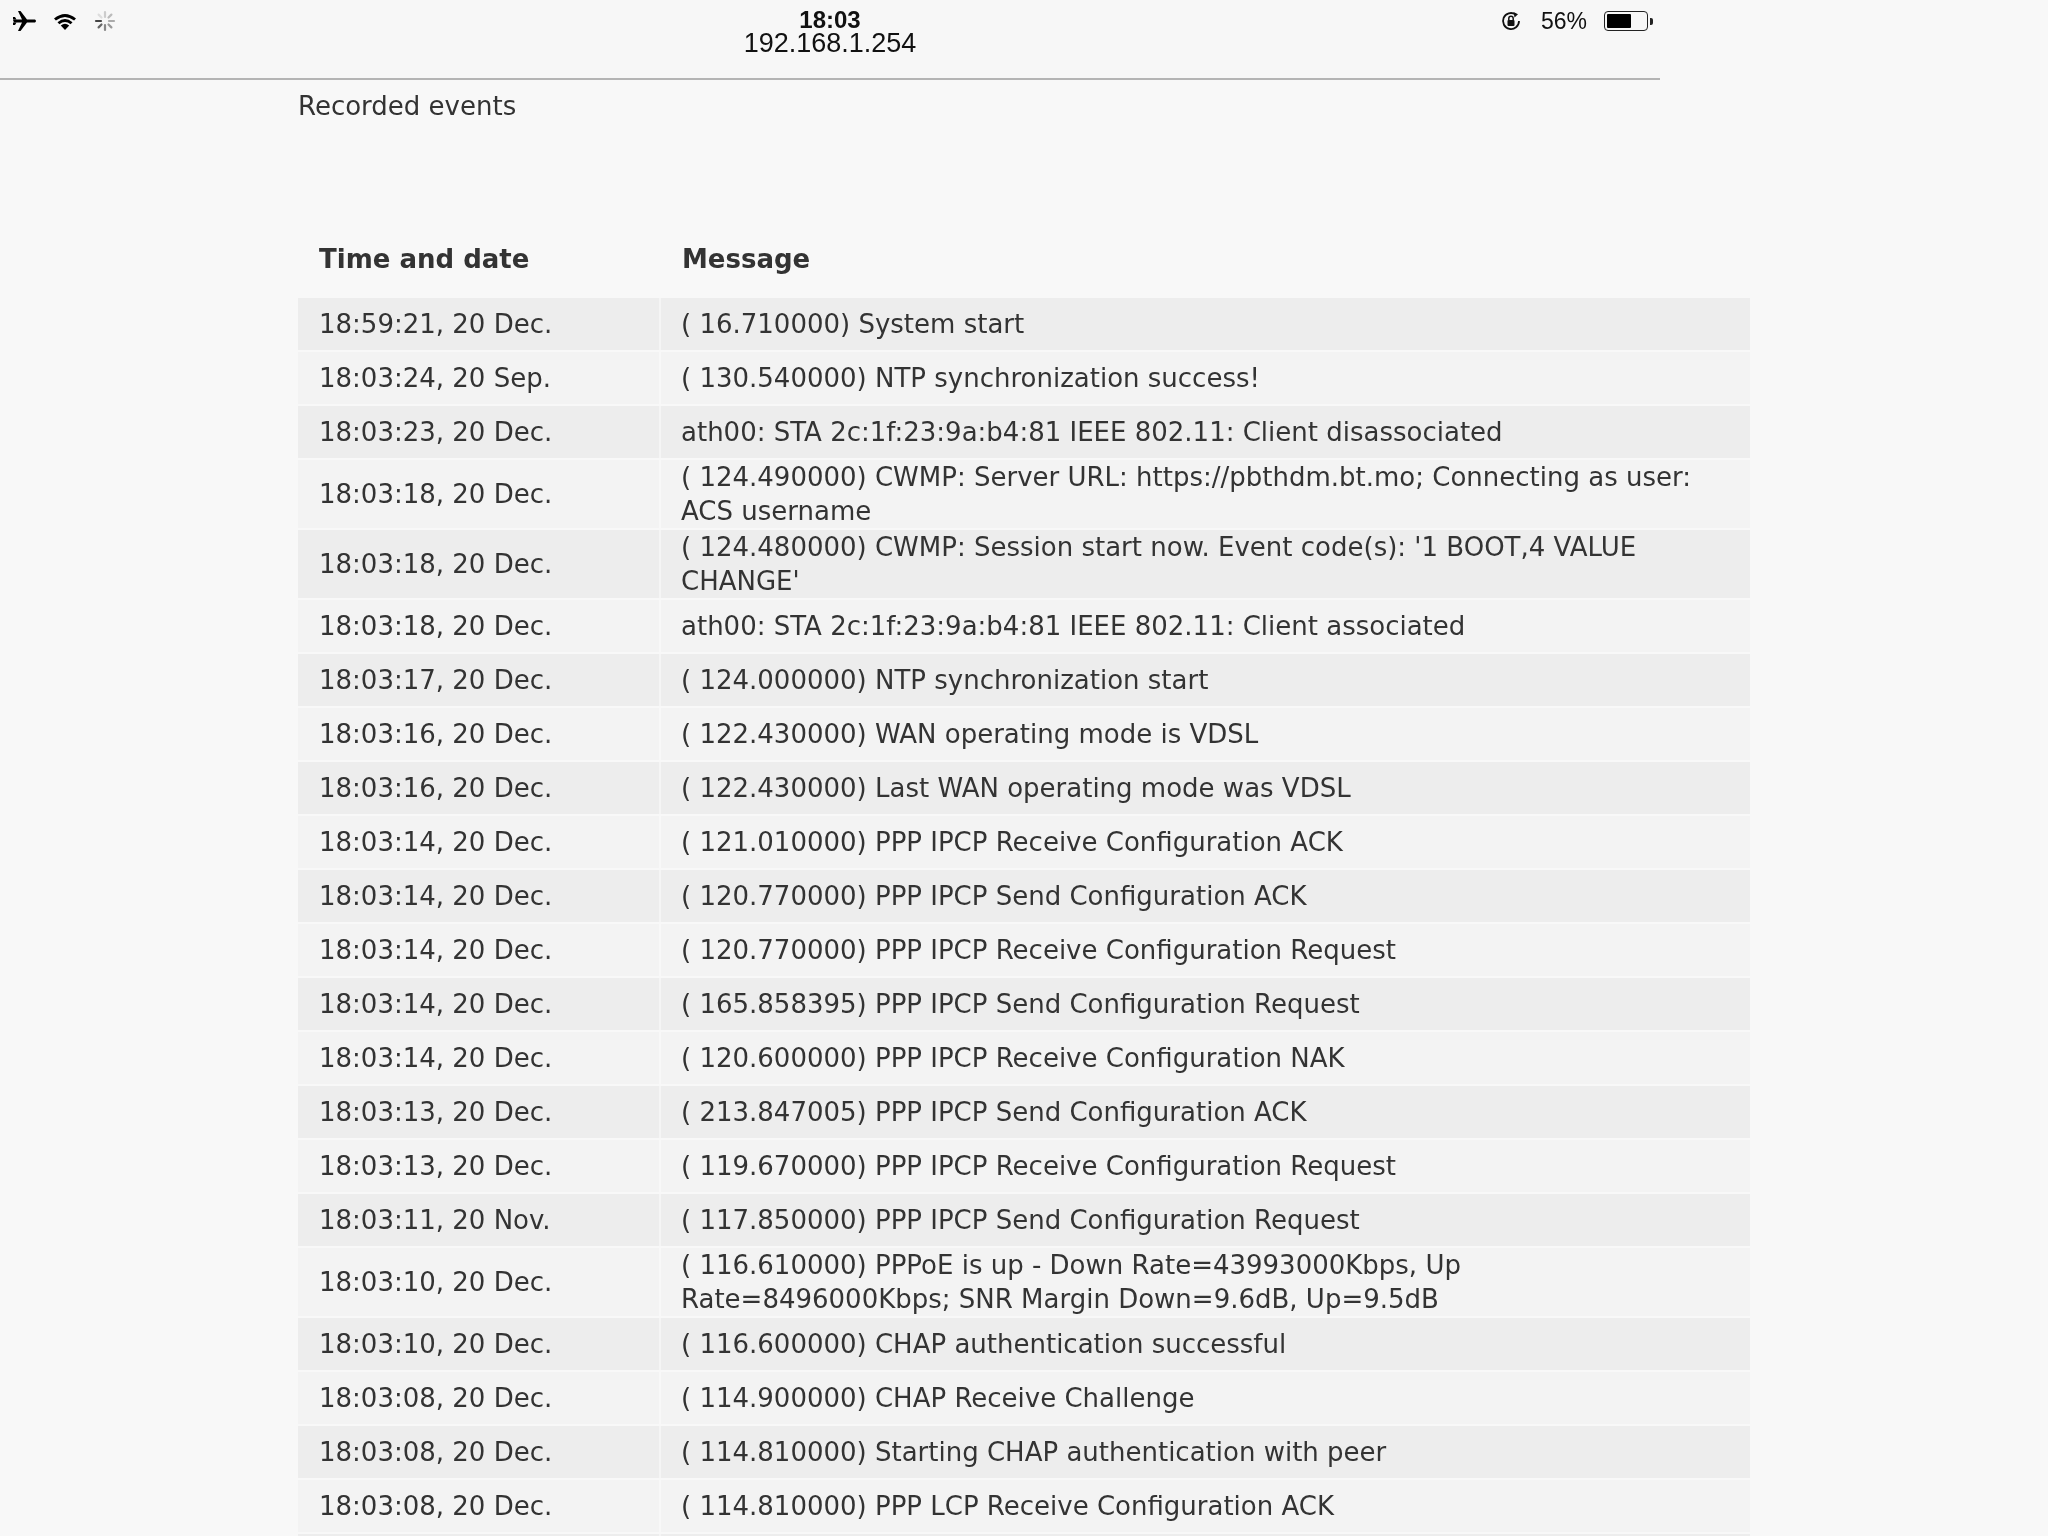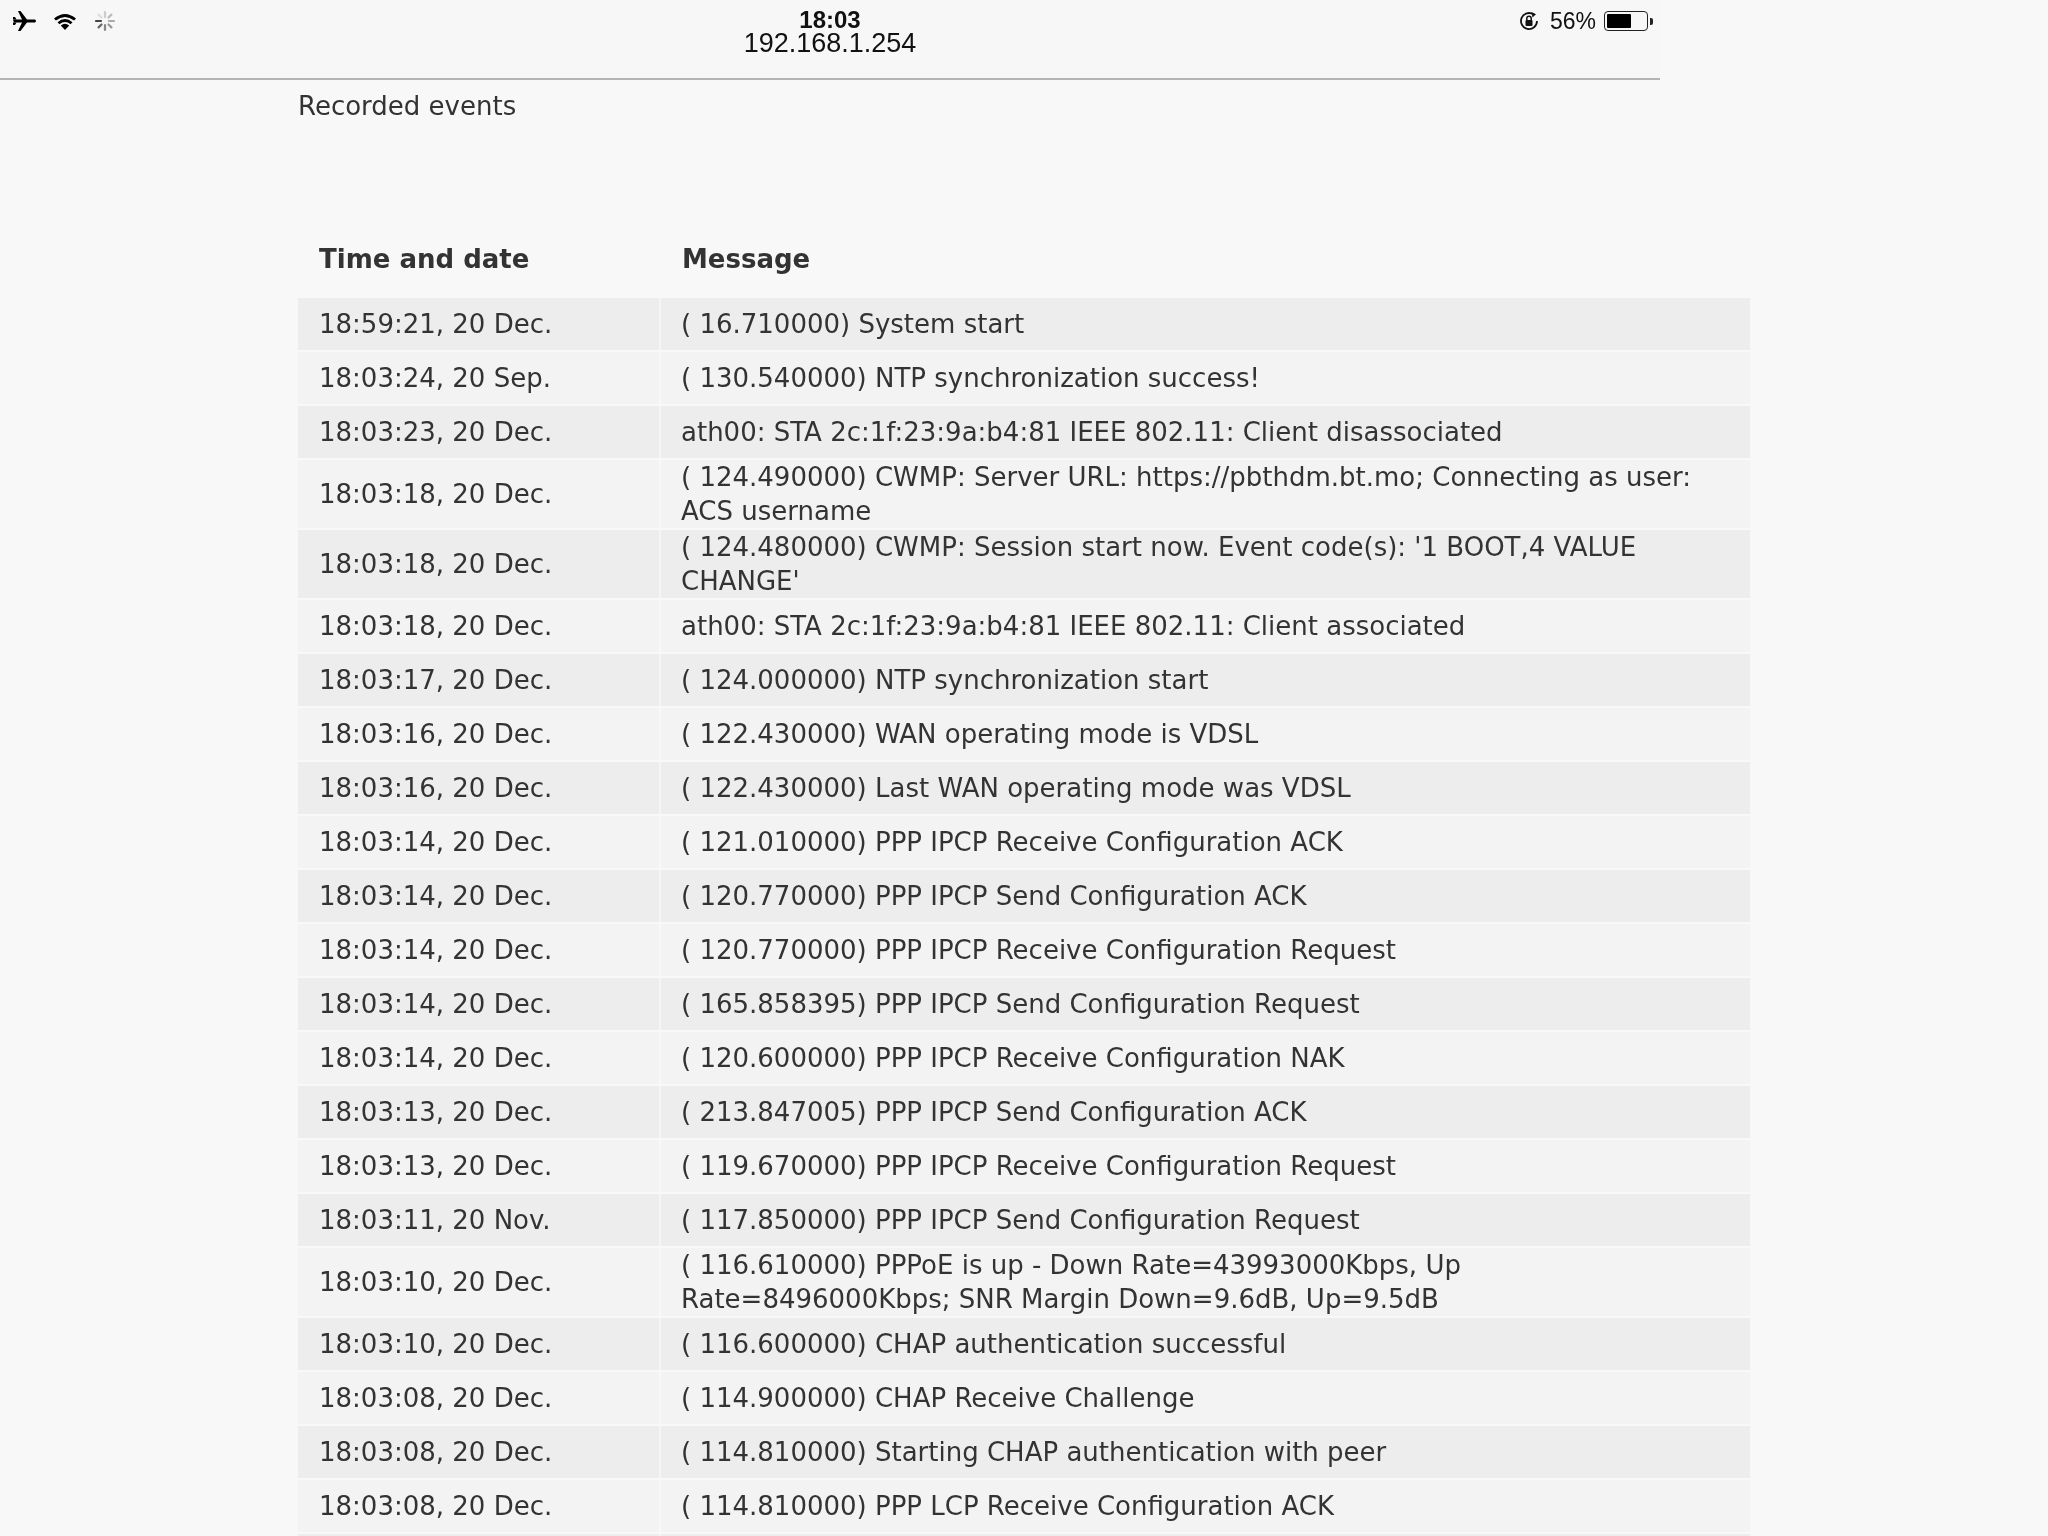--- a/index.html
+++ b/index.html
@@ -4,21 +4,21 @@
 <style>
   * { box-sizing: border-box; margin: 0; padding: 0; }
   html, body { width: 2048px; height: 1536px; overflow: hidden; background: #f8f8f8; }
   body { font-family: "DejaVu Sans", sans-serif; color: #333; position: relative; }
 
   .statusbar { position: absolute; left: 0; top: 0; width: 1660px; height: 80px; background: #f7f7f7; border-bottom: 2px solid #b4b4b4; }
   .sb-left { position: absolute; left: 12px; top: 8px; display: flex; align-items: center; gap: 14px; height: 26px; }
   .sb-icon { display: inline-block; width: 26px; height: 26px; }
   .sb-time { position: absolute; left: 0; right: 0; top: 6px; text-align: center; font-family: "Liberation Sans", sans-serif; font-weight: bold; font-size: 24px; color: #111; }
   .sb-url { position: absolute; left: 0; right: 0; top: 28px; text-align: center; font-family: "Liberation Sans", sans-serif; font-size: 27px; color: #111; }
-  .sb-right { position: absolute; right: 12px; top: 8px; display: flex; align-items: center; gap: 8px; height: 26px; }
+  .sb-right { position: absolute; right: 12px; top: 8px; display: flex; align-items: center; gap: 17px; height: 26px; }
   .sb-batt-pct { font-family: "Liberation Sans", sans-serif; font-size: 23px; color: #111; }
   .battery { position: relative; width: 44px; height: 20px; border: 1.5px solid #222; border-radius: 4px; }
   .battery-fill { position: absolute; left: 2px; top: 2px; bottom: 2px; background: #000; border-radius: 1px; }
   .battery-tip { position: absolute; right: -6px; top: 6px; width: 3px; height: 7px; background: #222; border-radius: 0 2px 2px 0; }
 
   .content { position: absolute; left: 298px; top: 80px; width: 1452px; }
   .section-title { position: absolute; left: 0; top: 11px; font-size: 26px; font-weight: normal; color: #333; white-space: nowrap; }
 
   .events-table { position: absolute; left: 0; top: 138px; width: 1452px; }
   .thead { display: flex; height: 80px; }

